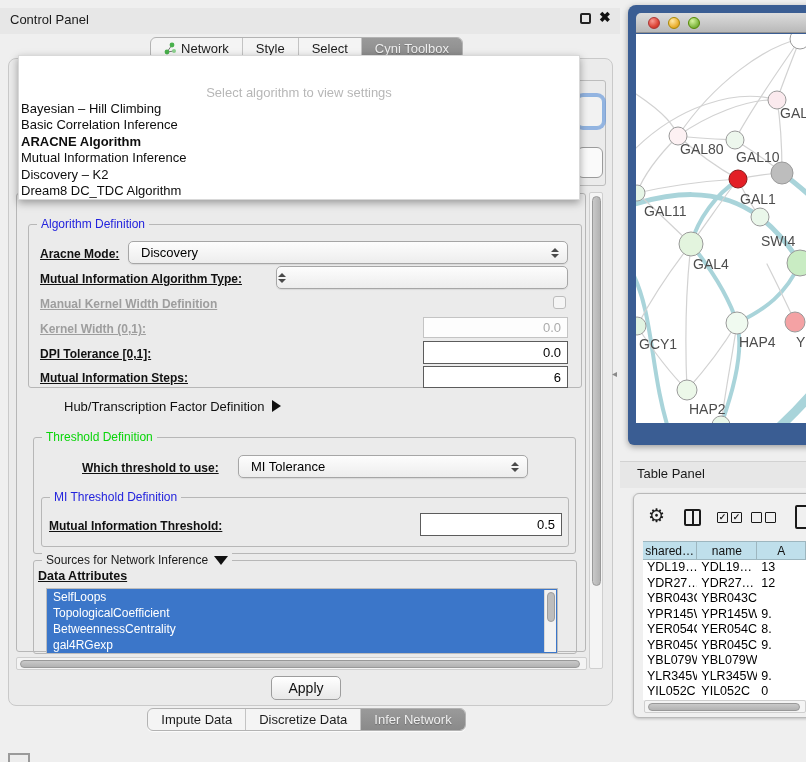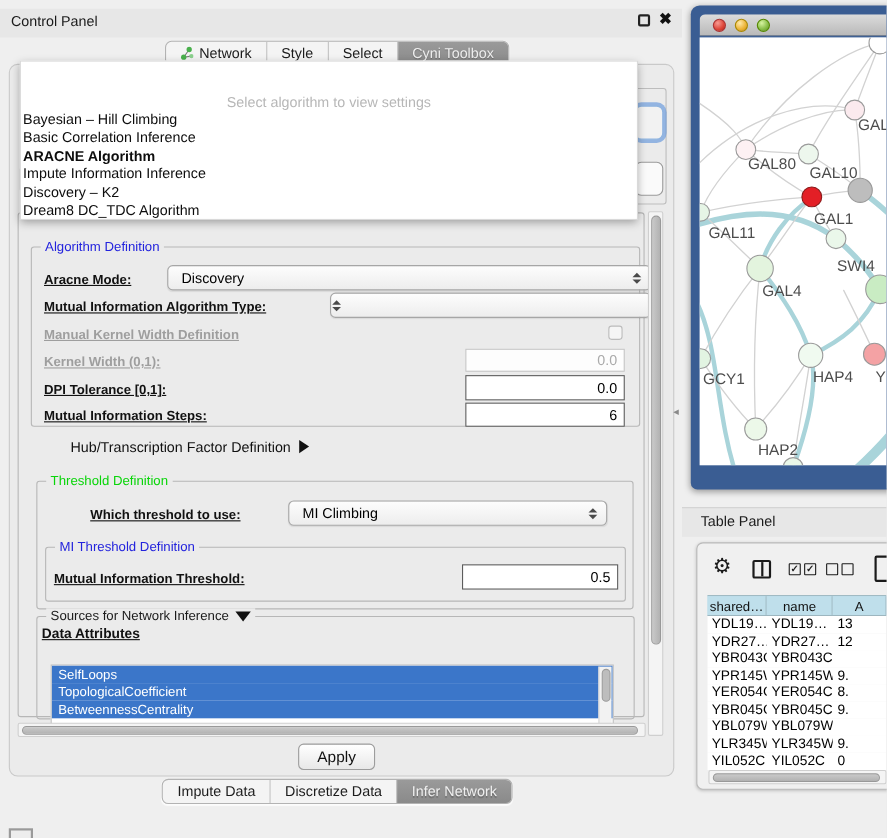--- a/index.html
+++ b/index.html
@@ -36,32 +36,32 @@
   
   .gbox { border:1px solid #b7b7b7; border-radius:3px; }
   .gbox-title { position:absolute; top:-8px; left:8px; background:#ebebeb; padding:0 4px; font-size:12px; color:#1b1b1b; white-space:nowrap; }
   .t-blue { color:#2323dd; }
   .t-green { color:#09d509; }
 
   .lbl { font-size:12px; font-weight:bold; color:#111; white-space:nowrap;text-decoration:underline; }
   .lbl.dis { color:#9e9e9e; }
   .field { background:#fff; border:1.5px solid #5c5c5c; font-size:13px; text-align:right; padding:0 6px; color:#000; font-family:"Liberation Sans",sans-serif; }
   .field.dis { border:1px solid #c4c4c4; color:#ababab; background:#fdfdfd; }
-  .combo { background:linear-gradient(#fdfdfd,#ededed); border:1px solid #a6a6a6; border-radius:5px; display:flex; align-items:center; box-shadow:0 1px 1px rgba(0,0,0,.08);margin-left:24px; }
+  .combo { background:linear-gradient(#fdfdfd,#ededed); border:1px solid #a6a6a6; border-radius:5px; display:flex; align-items:center; box-shadow:0 1px 1px rgba(0,0,0,.08); }
   .combo-text { flex:1; font-size:13px; color:#000; padding-left:12px; white-space:nowrap; overflow:hidden; }
   .spin { width:9px; margin-right:8px; display:flex; flex-direction:column; align-items:center; gap:2px; }
   .spin i { width:0; height:0; border-left:4px solid transparent; border-right:4px solid transparent; }
   .spin .up { border-bottom:4px solid #4a4a4a; }
   .spin .dn { border-top:4px solid #4a4a4a; }
   .checkbox { width:13px; height:13px; border:1px solid #bcbcbc; border-radius:3px; background:#f5f5f5; }
 
   .tri-right { display:inline-block; width:0; height:0; border-top:6px solid transparent; border-bottom:6px solid transparent; border-left:9px solid #111; margin-left:8px; vertical-align:-1px; }
   .tri-down { display:inline-block; width:0; height:0; border-left:7px solid transparent; border-right:7px solid transparent; border-top:9px solid #111; margin-left:6px; vertical-align:-1px; }
 
-  .attr-list { background:#fff; border:1px solid #bdbdbd; overflow:hidden;margin-top:16px; }
+  .attr-list { background:#fff; border:1px solid #bdbdbd; overflow:hidden; }
   .attr-item { background:#3b76c9; color:#fff; font-size:12px; height:16px; line-height:16px; padding-left:6px; }
   .list-vscroll { position:absolute; right:1px; top:1px; width:12px; height:62px; background:#f2f2f2; border-left:1px solid #d7d7d7; }
   .list-vscroll .thumb { position:absolute; left:1.5px; top:2px; width:8px; height:30px; background:#bdbdbd; border:1px solid #9d9d9d; border-radius:5px; }
 
   .vscroll { background:#f4f4f4; border:1px solid #cfcfcf; border-radius:2px; }
   .vscroll .thumb { position:absolute; left:1.5px; width:9px; background:linear-gradient(90deg,#c9c9c9,#b2b2b2); border:1px solid #999; border-radius:6px; }
   .hscroll { background:#f4f4f4; border:1px solid #cfcfcf; border-radius:2px; }
   .hscroll .thumb { position:absolute; top:1.5px; height:8px; background:linear-gradient(#c9c9c9,#b2b2b2); border:1px solid #999; border-radius:6px; }
 
   .apply-btn { font-family:"Liberation Sans",sans-serif; font-size:14px; color:#111; background:linear-gradient(#ffffff,#e8e8e8); border:1px solid #9d9d9d; border-radius:5px; }
@@ -135,21 +135,21 @@
 <div class="abs frag-netcombo"></div>
 <div class="abs frag-combo-focus"></div>
 <div class="abs frag-combo-plain"></div>
 
 <div class="abs dd-overlay">
   <div class="dd-placeholder">Select algorithm to view settings</div>
   <div id="dd-items">
       <div class="dd-item">Bayesian – Hill Climbing</div>
       <div class="dd-item">Basic Correlation Inference</div>
       <div class="dd-item sel">ARACNE Algorithm</div>
-      <div class="dd-item">Impute Information Inference</div>
+      <div class="dd-item">Mutual Information Inference</div>
       <div class="dd-item">Discovery – K2</div>
       <div class="dd-item">Dream8 DC_TDC Algorithm</div>
     </div>
 </div>
 
 <div class="abs gbox" style="left:16px; top:193px; width:570px; height:459px;">
   <span class="gbox-title">Cyni Algorithm Settings</span>
 </div>
 
 <div class="abs gbox" style="left:28px; top:224px; width:554px; height:164px;">
@@ -187,41 +187,42 @@
 
 <div class="abs" style="left:36px; top:399px; font-size:13px; color:#111;margin-left:28px;">
   <span>Hub/Transcription Factor Definition</span><span class="tri-right"></span>
 </div>
 
 <div class="abs gbox" style="left:33px; top:437px; width:543px; height:117px;">
   <span class="gbox-title t-green">Threshold Definition</span>
 </div>
 <div class="abs lbl" style="left:82px; top:461px;">Which threshold to use:</div>
 <div class="abs combo" style="left:238px; top:455px; width:290px; height:23px;">
-  <span class="combo-text">MI Climbing</span>
+  <span class="combo-text">MI Tolerance</span>
   <span class="spin">
       <i class="up"></i>
       <i class="dn"></i>
     </span>
 </div>
 <div class="abs gbox" style="left:41px; top:497px; width:528px; height:50px;">
   <span class="gbox-title t-blue">MI Threshold Definition</span>
 </div>
 <div class="abs lbl" style="left:49px; top:519px;">Mutual Information Threshold:</div>
 <input class="abs field" style="left: 420px; top: 513px; width: 142px; height: 23px;" value="0.5">
 
 <div class="abs gbox" style="left:33px; top:560px; width:544px; height:94px;">
   <span class="gbox-title"><span>Sources for Network Inference</span><span class="tri-down"></span></span>
 </div>
 <div class="abs lbl" style="left:38px; top:569px; font-size:12.5px;">Data Attributes</div>
 <div class="abs attr-list" style="left:46px; top:588px; width:512px; height:66px;">
   <div id="attr-items">
       <div class="attr-item" style="background: rgb(59, 118, 201);">SelfLoops</div>
       <div class="attr-item" style="background: rgb(59, 118, 201);">TopologicalCoefficient</div>
       <div class="attr-item" style="background: rgb(59, 118, 201);">BetweennessCentrality</div>
+      <div class="attr-item" style="background: rgb(59, 118, 201);">gal4RGexp</div>
     </div>
   <div class="list-vscroll">
       <div class="thumb"></div>
     </div>
 </div>
 
 <div class="abs vscroll" style="left:589px; top:192px; width:14px; height:477px;">
   <div class="thumb" style="top:3px; height:390px;"></div>
 </div>
 <div class="abs hscroll" style="left:16px; top:657px; width:571px; height:13px;">

